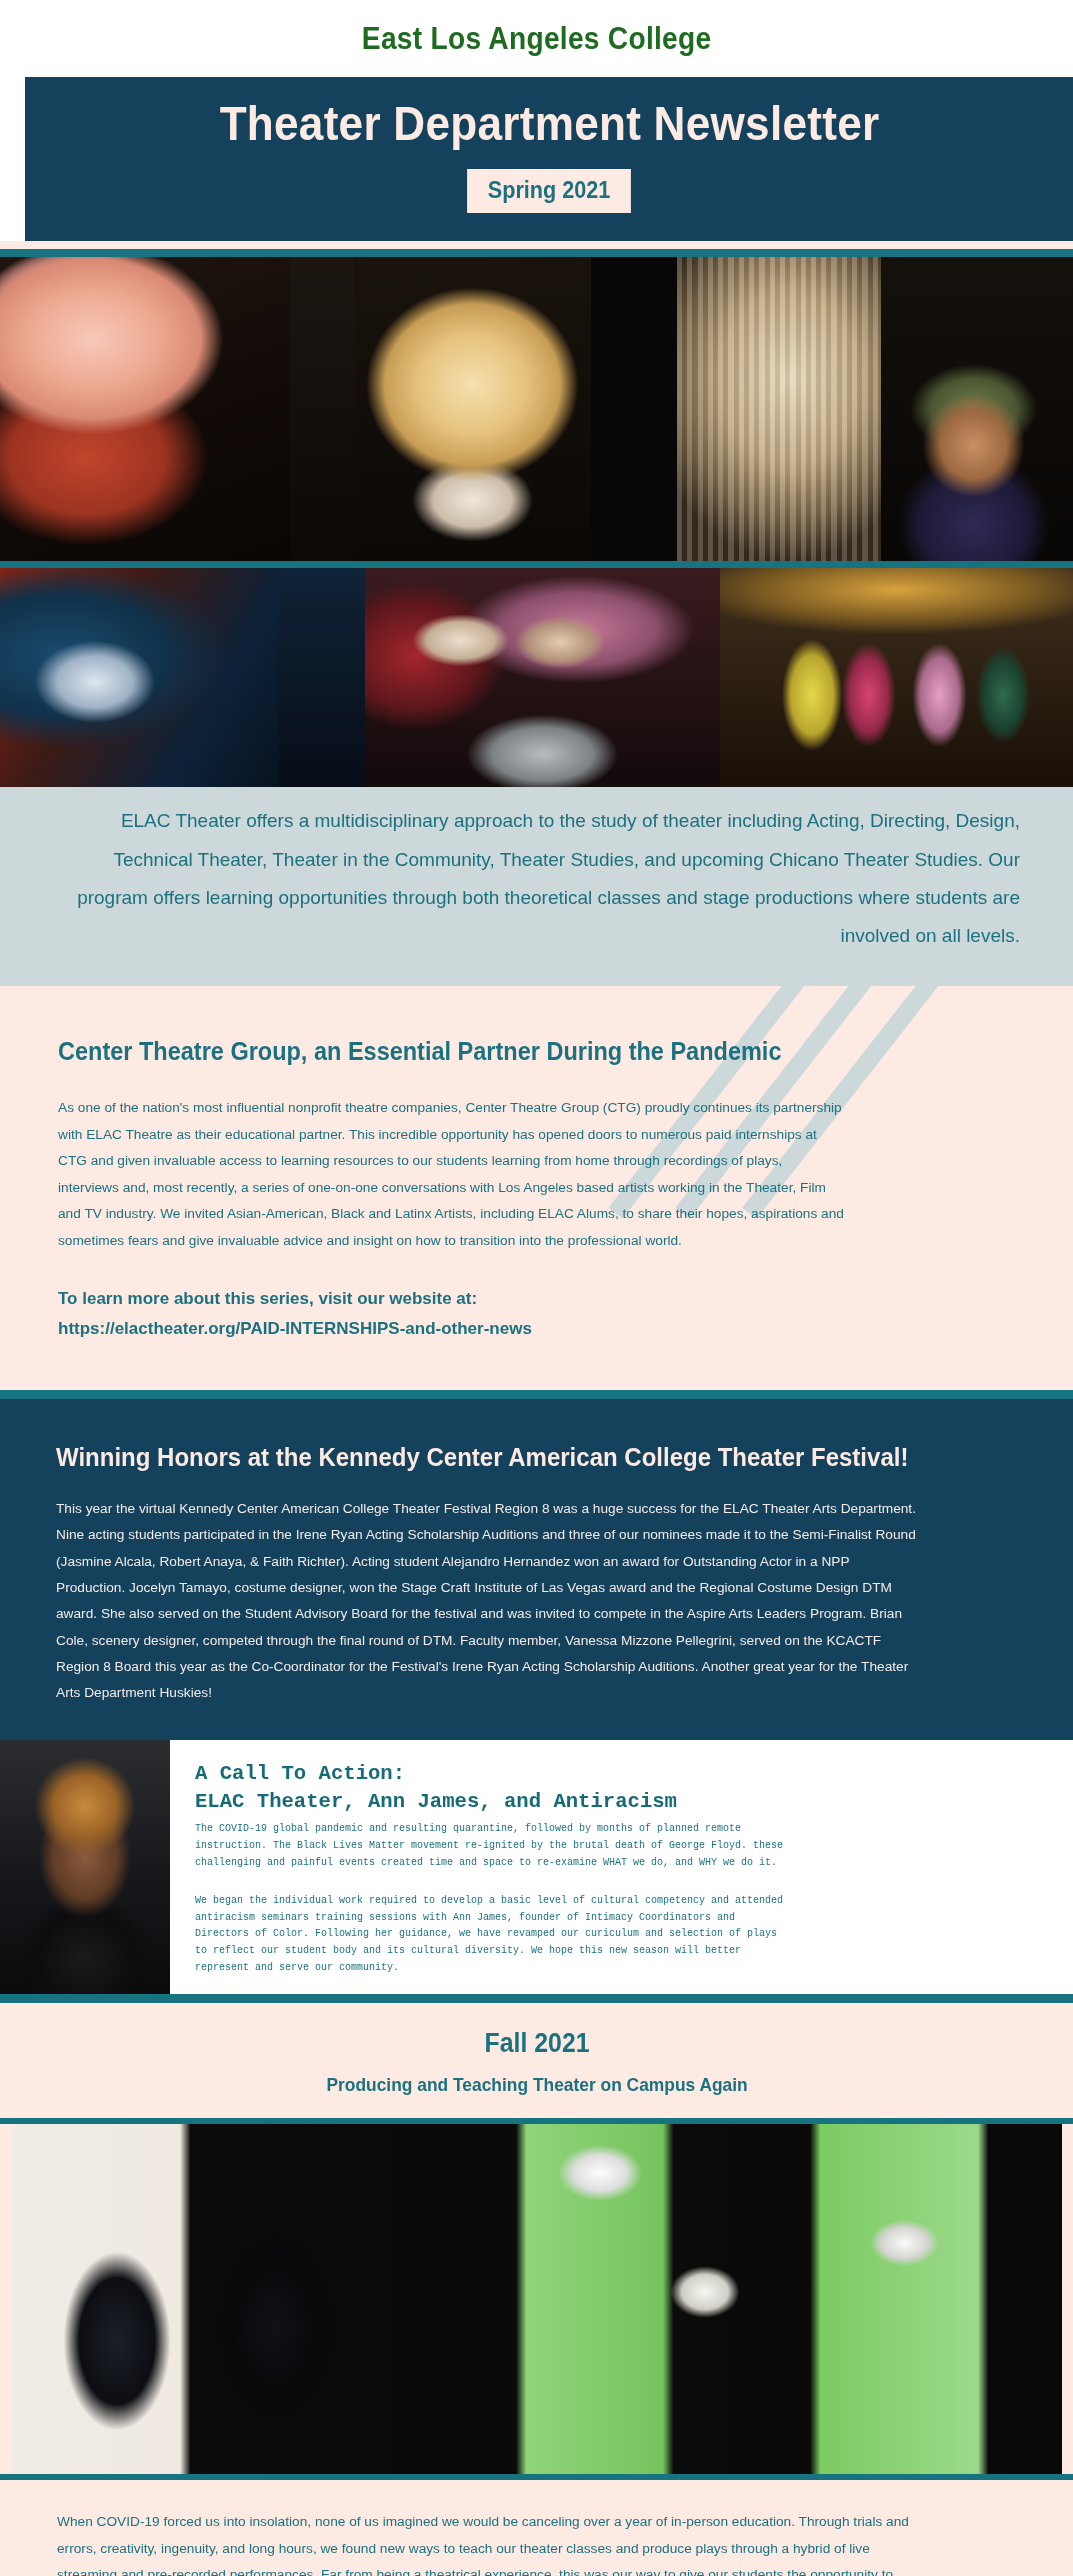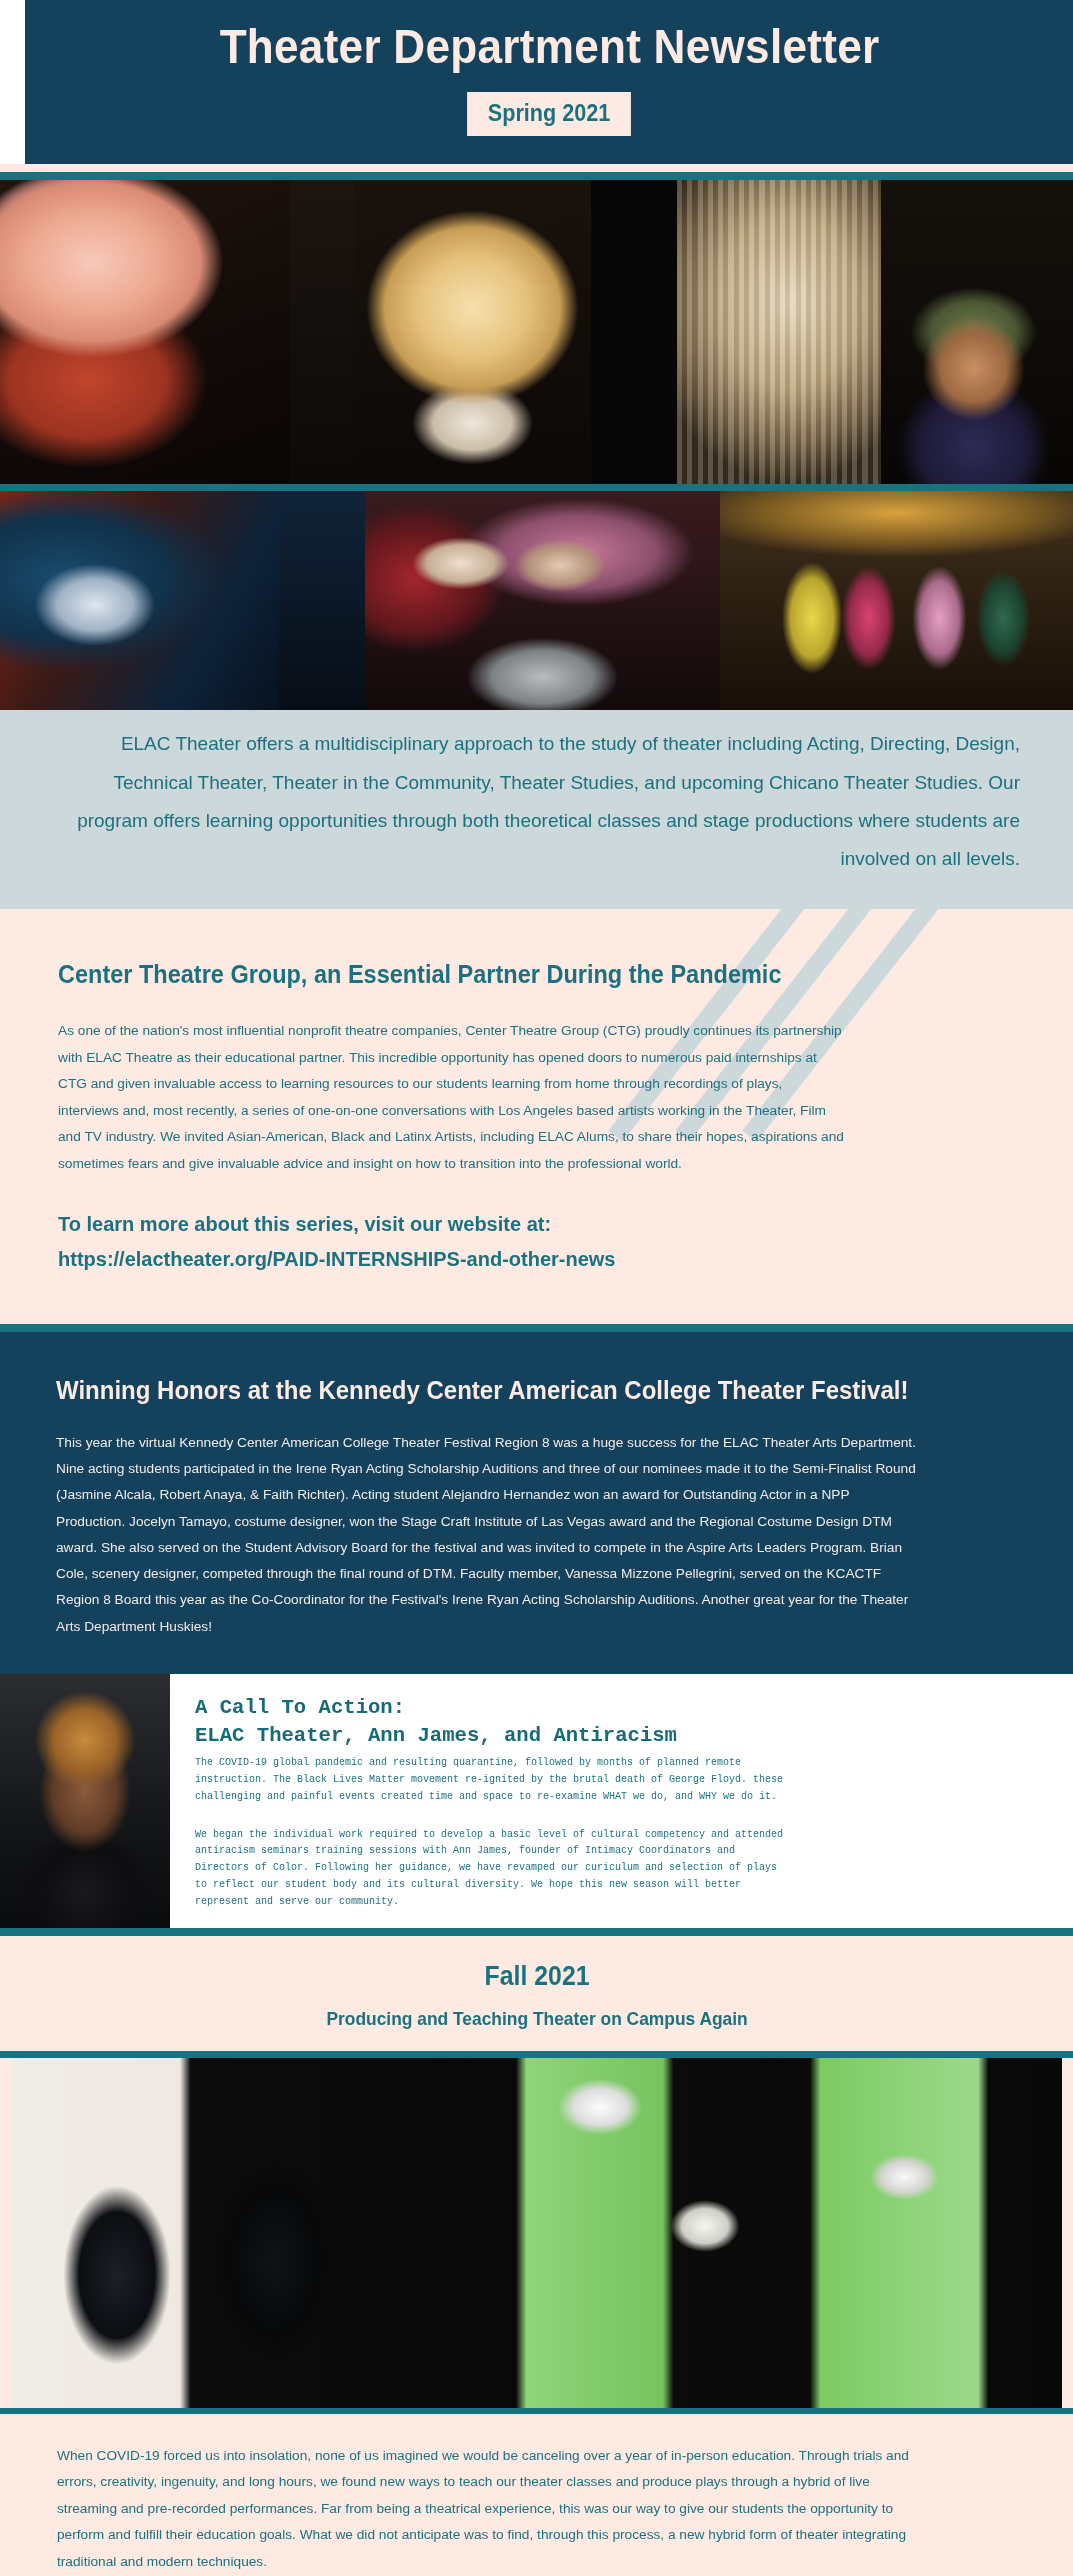--- a/index.html
+++ b/index.html
@@ -198,21 +198,21 @@
     z-index:2;
     max-width:788px;
   }
   .body-text p + p{margin-top:17.5px;}
   .cta-lines{
     margin-top:29px;
     position:relative;z-index:2;
   }
   .cta-lines div{
     color:var(--teal);
-    font-size:20px;
+    font-size:17px;
     font-weight:bold;
     line-height:1.78;
   }
 
   
   .sec-kennedy{
     background:var(--navy);
     padding:42px 56px 34px;
   }
   .sec-kennedy h2{
@@ -323,20 +323,23 @@
     background:var(--cream);
     padding:29px 57px 10.3px;
   }
   .sec-fall-body .body-text{margin-top:0;max-width:876px;}
 </style>
 </head>
 <body>
 
 <div class="page">
 
+  <header class="masthead">
+    <div class="college-name">East Los Angeles College</div>
+  </header>
 
   <div class="title-band">
     <div class="newsletter-title">Theater Department Newsletter</div>
     <div class="issue-chip">Spring 2021</div>
   </div>
 
   <div class="cream-strip"></div>
   <div class="teal-rule"></div>
 
   <section class="collage">

